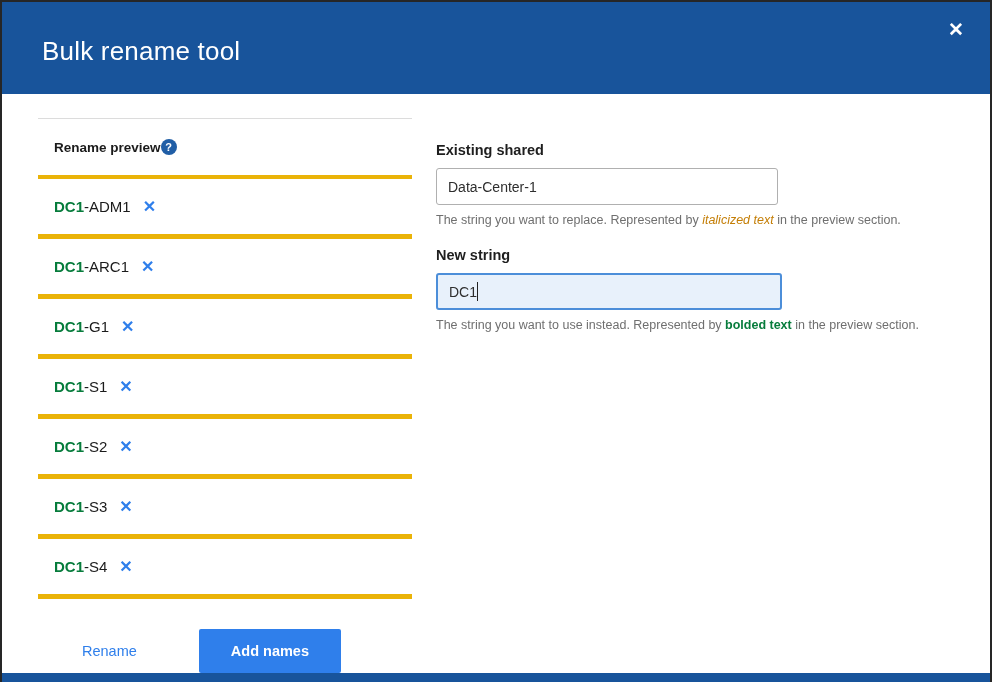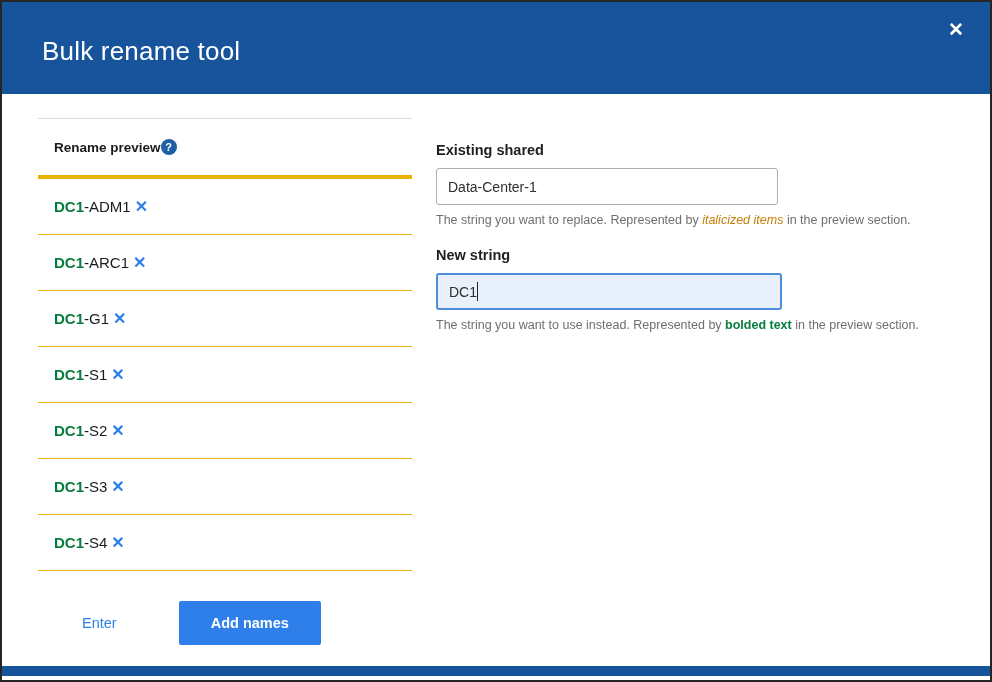--- a/index.html
+++ b/index.html
@@ -82,23 +82,23 @@
     color: #fff;
     font-size: 11px;
     line-height: 16px;
     text-align: center;
     font-weight: bold;
     cursor: pointer;
   }
   .row {
     display: flex;
     align-items: center;
-    gap: 4px;
+    gap: 12px;
     padding: 19px 16px;
-    border-bottom: 1px solid #eab308;
+    border-bottom: 5px solid #eab308;
     font-size: 15px;
   }
   .item-label { color: #1b1b1b; }
   .green { color: #077C3C; font-weight: bold; font-style: normal; }
   .x-btn {
     background: transparent;
     border: none;
     color: #2F7FEB;
     font-size: 16px;
     font-weight: bold;
@@ -233,32 +233,32 @@
           <span class="item-label"><strong class="green">DC1</strong><span>-S3</span></span>
           <button class="x-btn">✕</button>
         </div>
         <div class="row">
           <span class="item-label"><strong class="green">DC1</strong><span>-S4</span></span>
           <button class="x-btn">✕</button>
         </div>
       </div>
 
       <div class="actions-row">
-        <a class="cancel-link">Enter</a>
+        <a class="cancel-link">Rename</a>
         <button class="submit-btn">Add names</button>
       </div>
     </div>
 
     <div class="right-col">
 
       <label class="field-label">Existing shared</label>
       <div class="input-wrap">
         <input type="text" class="text-input" value="Data-Center-1" style="">
       </div>
-      <p class="help-text"><span>The string you want to replace. Represented by </span><em class="em-orange">italicized items</em><span> in the preview section.</span></p>
+      <p class="help-text"><span>The string you want to replace. Represented by </span><em class="em-orange">italicized text</em><span> in the preview section.</span></p>
 
       <label class="field-label">New string</label>
       <div class="input-wrap">
         <input type="text" class="text-input focused" value="DC1" style="">
         <span class="caret"></span>
       </div>
       <p class="help-text"><span>The string you want to use instead. Represented by </span><strong class="green">bolded text</strong><span> in the preview section.</span></p>
     </div>
 
   </div>

